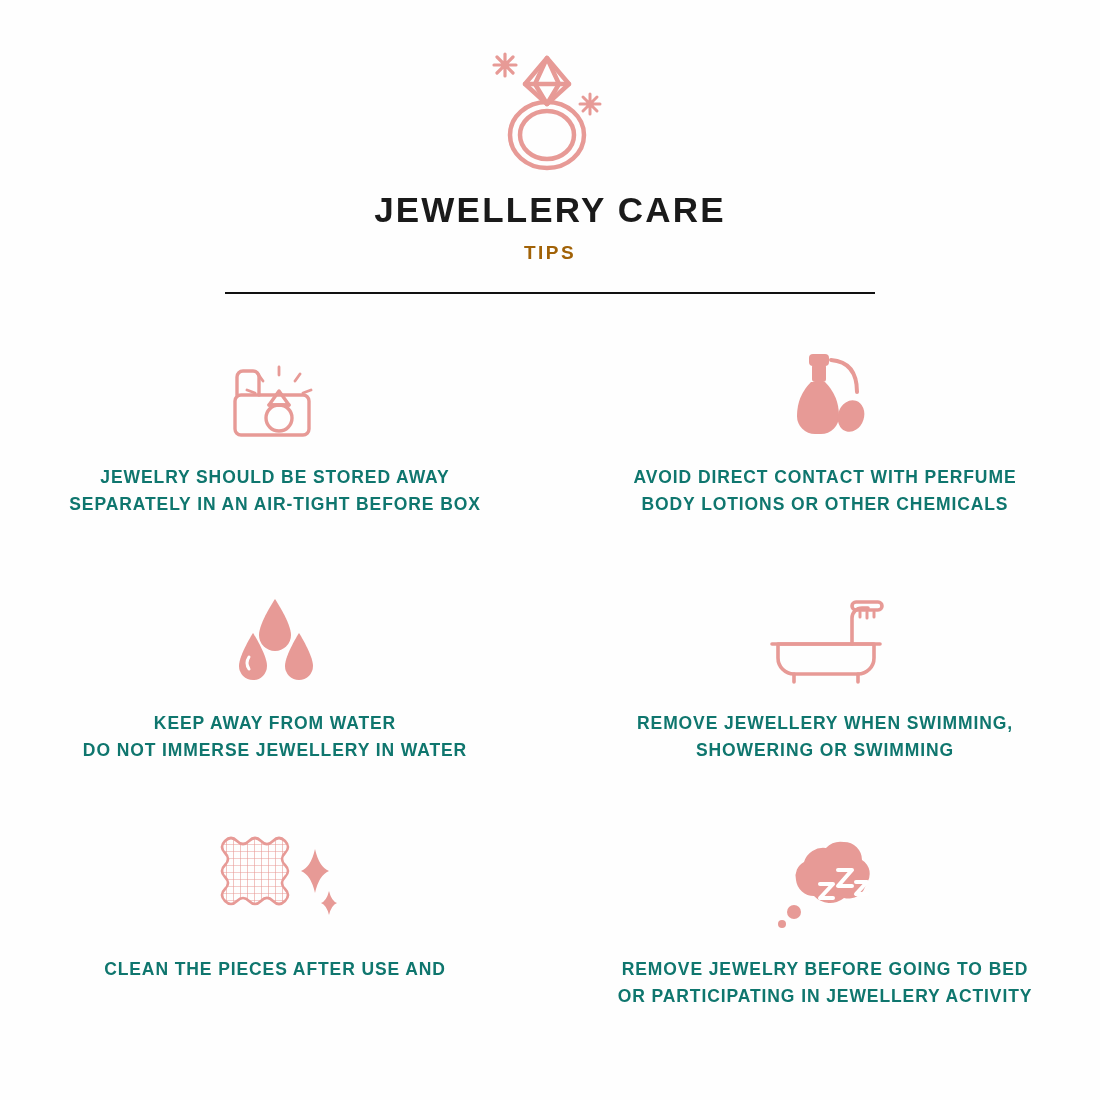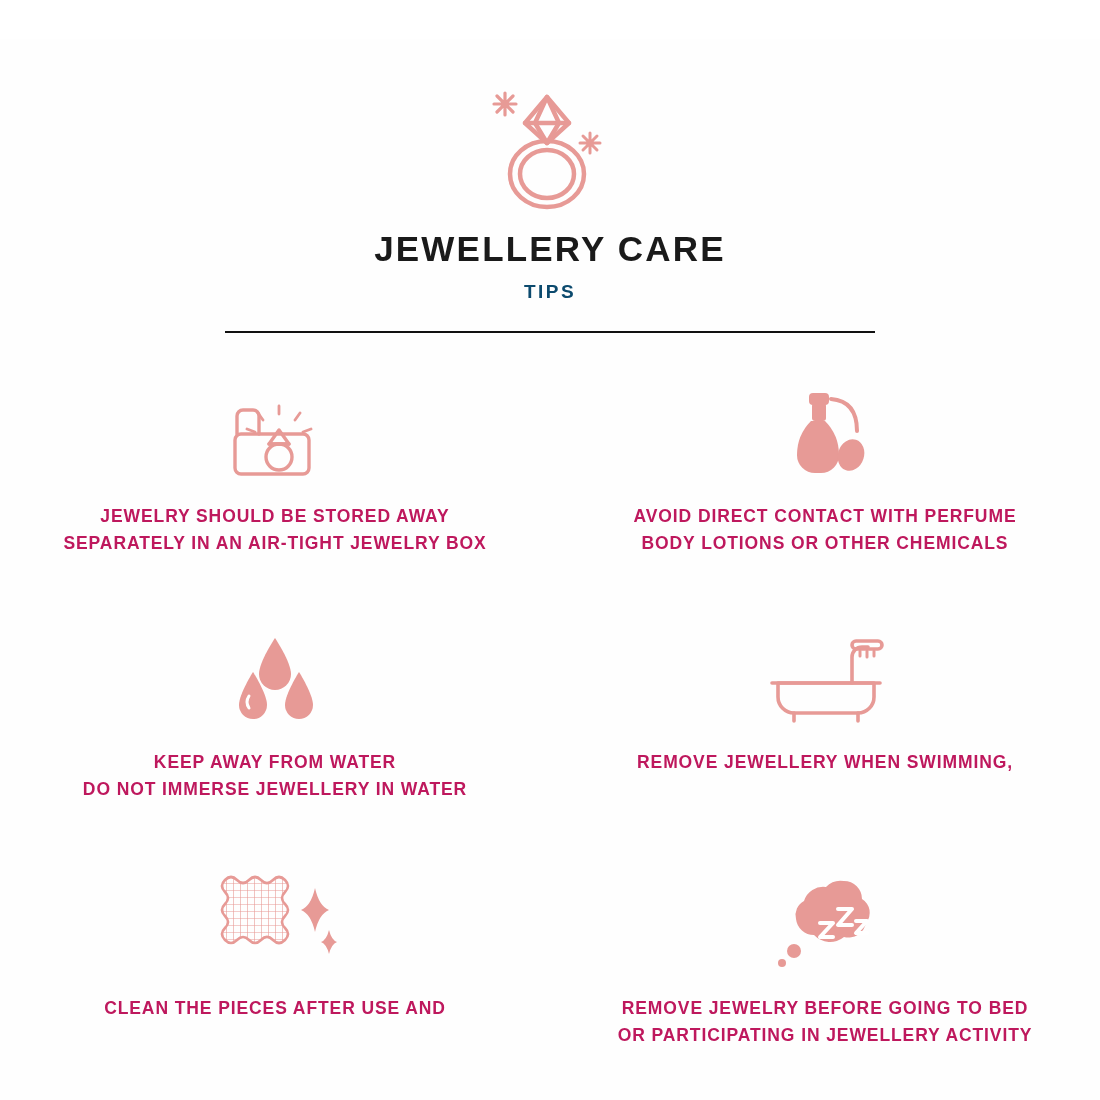--- a/index.html
+++ b/index.html
@@ -18,41 +18,40 @@
     width: 1100px;
     height: 1100px;
     background: #fefefe;
     box-sizing: border-box;
   }
 
   
   .header {
     padding-top: 32px;
     text-align: center;
-    margin-top: 39px;
   }
   .ring-icon {
     display: block;
     margin: 0 auto;
     width: 170px;
     height: 150px;
   }
   .title {
     font-size: 35px;
     font-weight: bold;
     letter-spacing: 2.2px;
     color: #1a1a1a;
     margin: 8px 0 0 0;
     font-family: "Liberation Sans", sans-serif;
   }
   .subtitle {
     font-size: 19px;
     font-weight: bold;
     letter-spacing: 2.5px;
-    color: #0c4a6e;
+    color: #a16207;
     margin: 12px 0 0 0;
   }
   .divider {
     width: 650px;
     height: 2px;
     background: #111111;
     margin: 28px auto 0 auto;
   }
 
   
@@ -75,21 +74,21 @@
     display: flex;
     align-items: center;
     justify-content: center;
   }
   .tip-text {
     margin-top: 18px;
     text-align: center;
     font-size: 17.5px;
     font-weight: bold;
     letter-spacing: 0.9px;
-    color: #be185d;
+    color: #0f766e;
     line-height: 1.55;
   }
   .tip-text .line {
     display: block;
     white-space: nowrap;
   }
 </style>
 </head>
 <body>
 
@@ -132,21 +131,21 @@
             <circle cx="64" cy="79" r="13"></circle>
             <path d="M54 66 L64 52 L74 66 Z"></path>
             <path d="M54 66 L74 66"></path>
 
             <path d="M64 36 L64 28 M48 42 L43 35 M80 42 L85 35 M40 54 L32 51 M88 54 L96 51" stroke-width="2.8"></path>
           </g>
         </svg>
       </div>
       <div class="tip-text">
         <span class="line">JEWELRY SHOULD BE STORED AWAY</span>
-        <span class="line">SEPARATELY IN AN AIR-TIGHT JEWELRY BOX</span>
+        <span class="line">SEPARATELY IN AN AIR-TIGHT BEFORE BOX</span>
       </div>
     </div>
 
     <div class="tip">
       <div class="tip-icon">
         <svg width="120" height="110" viewBox="0 0 120 110">
           <g fill="#e79a96" stroke="none">
 
             <path d="M46 46 q-14 14 -14 34 a18 18 0 0 0 18 18 h6 a18 18 0 0 0 18 -18 q0 -20 -14 -34 z"></path>
 
@@ -199,20 +198,21 @@
 
             <path d="M92 62 v-26 a10 10 0 0 1 10 -10 h6"></path>
 
             <path d="M96 20 h22 a4 4 0 0 1 0 8 h-22 a4 4 0 0 1 0 -8 z"></path>
             <path d="M100 30 v5 M107 30 v6 M114 30 v5" stroke-width="3"></path>
           </g>
         </svg>
       </div>
       <div class="tip-text">
         <span class="line">REMOVE JEWELLERY WHEN SWIMMING,</span>
+        <span class="line">SHOWERING OR SWIMMING</span>
       </div>
     </div>
 
     <div class="tip">
       <div class="tip-icon">
         <svg width="140" height="120" viewBox="0 0 140 120">
           <defs>
             <pattern id="clothGrid" width="7" height="7" patternUnits="userSpaceOnUse">
               <path d="M0 0 H7 M0 0 V7" stroke="#e79a96" stroke-width="1.2" fill="none"></path>
             </pattern>

